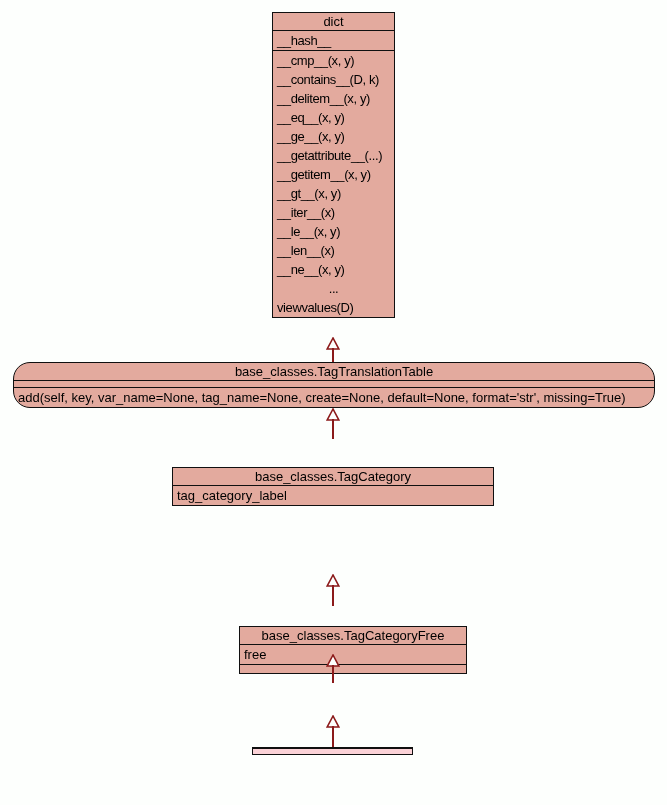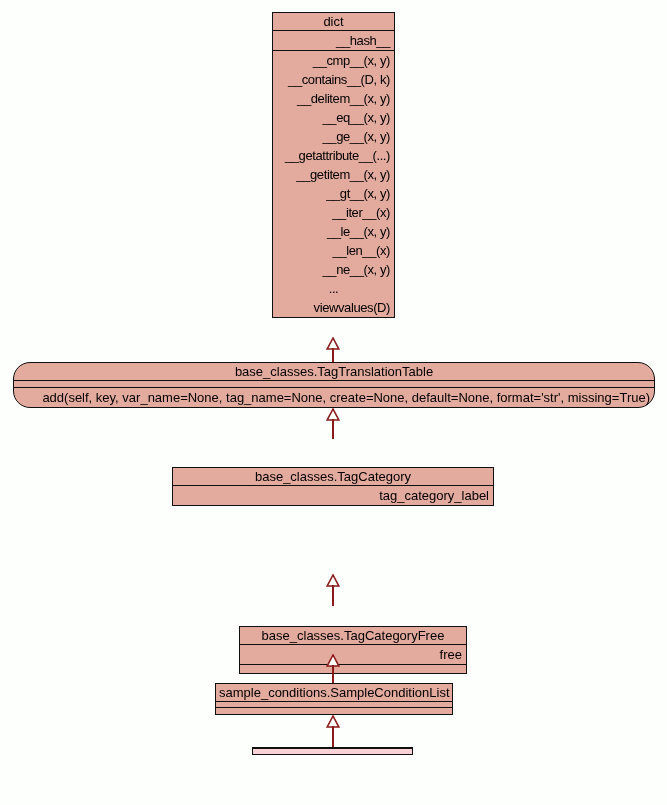--- a/index.html
+++ b/index.html
@@ -38,21 +38,20 @@
     overflow: hidden;
   }
   .compartment {
     border-top: 1px solid var(--border-color);
   }
   .row {
     line-height: 19px;
     padding: 0 4px;
     white-space: nowrap;
     overflow: hidden;
-    text-align: right;
   }
   .row.center { text-align: center; }
 
   
   .box-0 { left: 272px; top: 12px;  width: 123px; }
   .box-0 .row { letter-spacing: -0.4px; }
   .box-1 { left: 13px;  top: 362px; width: 642px; border-radius: 17px; }
   .box-1 .attrs { min-height: 6px; }
   .box-2 { left: 172px; top: 439px; width: 322px; margin-top: 28px; }
   .box-3 { left: 239px; top: 626px; width: 228px; }
@@ -170,29 +169,20 @@
     </div>
   </div>
 
   <div class="arrow arrow-3">
     <svg class="head" width="14" height="13" viewBox="0 0 14 13">
         <polygon points="7,1 1.2,12 12.8,12"></polygon>
       </svg>
     <div class="shaft"></div>
   </div>
 
-  <div class="class-box box-4">
-    <div class="title">sample_conditions.SampleConditionList</div>
-    <div class="compartment attrs">
-      
-    </div>
-    <div class="compartment methods">
-      
-    </div>
-  </div>
 
   <div class="arrow arrow-4">
     <svg class="head" width="14" height="13" viewBox="0 0 14 13">
         <polygon points="7,1 1.2,12 12.8,12"></polygon>
       </svg>
     <div class="shaft"></div>
   </div>
 
   <div class="class-box box-5">
     <div class="compartment attrs">

